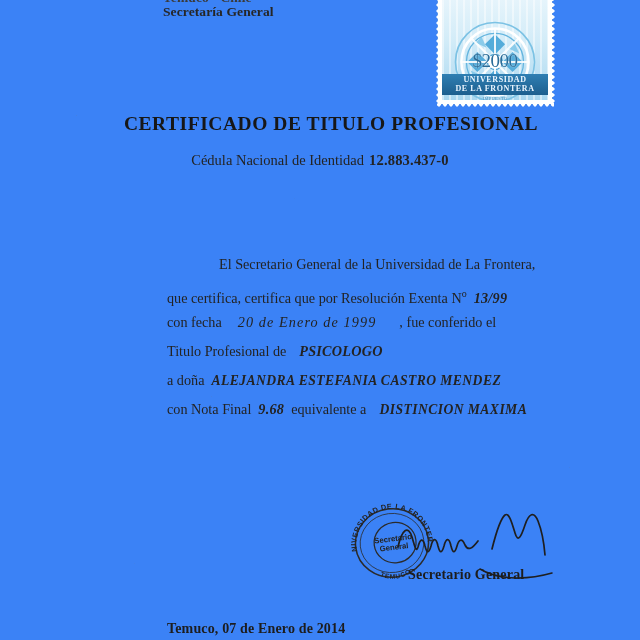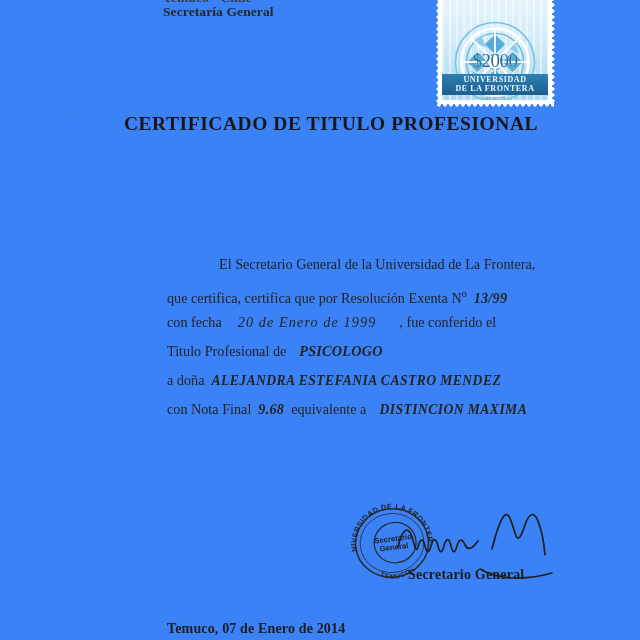--- a/index.html
+++ b/index.html
@@ -312,20 +312,23 @@
       <div class="stamp-band">
         <span>UNIVERSIDAD</span>
         <span>DE LA FRONTERA</span>
       </div>
       <div class="stamp-foot">IMPUESTO</div>
     </div>
   </div>
 
   <div class="doc-title">CERTIFICADO DE TITULO PROFESIONAL</div>
 
+  <div class="id-line">
+    <span>Cédula Nacional de Identidad</span><span class="id-value">12.883.437-0</span>
+  </div>
 
   <div class="body-block">
 
     <div class="body-line indent">El Secretario General de la  Universidad de  La Frontera,</div>
 
     <div class="body-line">
       <span>que certifica, certifica que por Resolución Exenta N</span><span class="sup">o</span><span class="gap-s"></span><span class="fill">13/99</span>
     </div>
 
     <div class="body-line">

